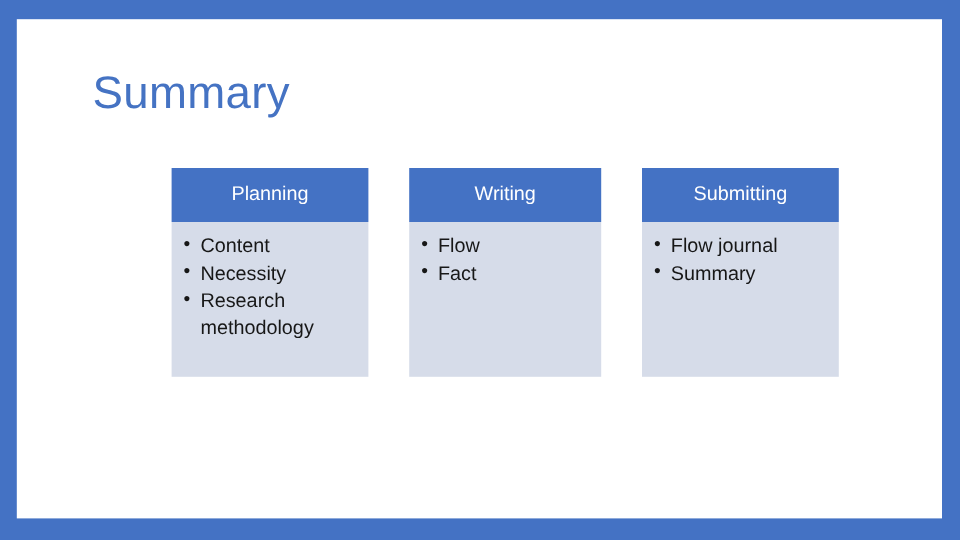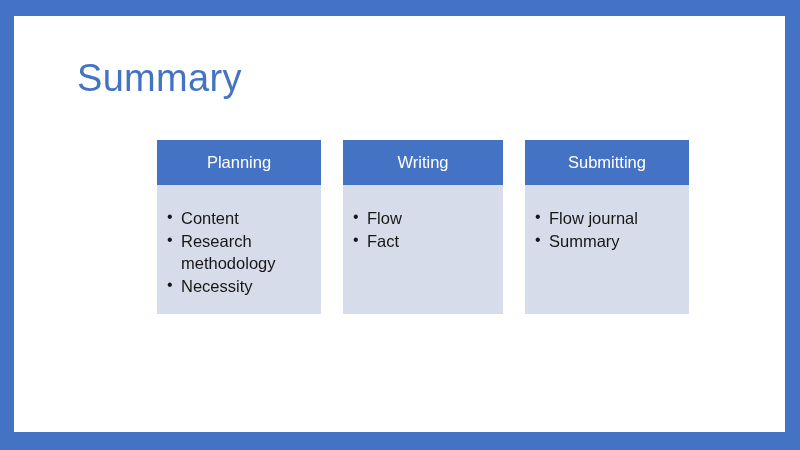--- a/index.html
+++ b/index.html
@@ -33,26 +33,26 @@
     top: 40px;
     font-size: 38px;
     line-height: 44px;
     font-weight: 400;
     color: #4573c3;
     letter-spacing: 0.3px;
     white-space: nowrap;
   }
   #columns {
     position: absolute;
-    left: 119px;
+    left: 129px;
     top: 124px;
     width: 556px;
     height: 174px;
     display: flex;
-    justify-content: flex-end;
+    justify-content: space-between;
   }
   .column {
     display: flex;
     flex-direction: column;
     margin-right: 22px;
   }
   .column:last-child {
     margin-right: 0;
   }
   .col-planning  { width: 164px; }
@@ -66,21 +66,21 @@
     font-size: 16.5px;
     display: flex;
     align-items: center;
     justify-content: center;
     box-sizing: border-box;
   }
   .column-body {
     flex: 1 1 auto;
     background: #d6dce9;
     box-sizing: border-box;
-    padding: 22px 6px 6px 9px;
+    padding: 9px 6px 6px 9px;
   }
   .bullet-list {
     margin: 0;
     padding: 0;
     list-style: none;
   }
   .bullet-item {
     position: relative;
     padding-left: 15px;
     font-size: 16.5px;
@@ -106,22 +106,22 @@
 
     <div id="slide-title">Summary</div>
 
     <div id="columns">
 
       <div class="column col-planning">
         <div class="column-header">Planning</div>
         <div class="column-body">
           <ul class="bullet-list">
             <li class="bullet-item">Content</li>
+            <li class="bullet-item">Necessity</li>
             <li class="bullet-item">Research methodology</li>
-            <li class="bullet-item">Necessity</li>
           </ul>
         </div>
       </div>
 
       <div class="column col-writing">
         <div class="column-header">Writing</div>
         <div class="column-body">
           <ul class="bullet-list">
             <li class="bullet-item">Flow</li>
             <li class="bullet-item">Fact</li>

